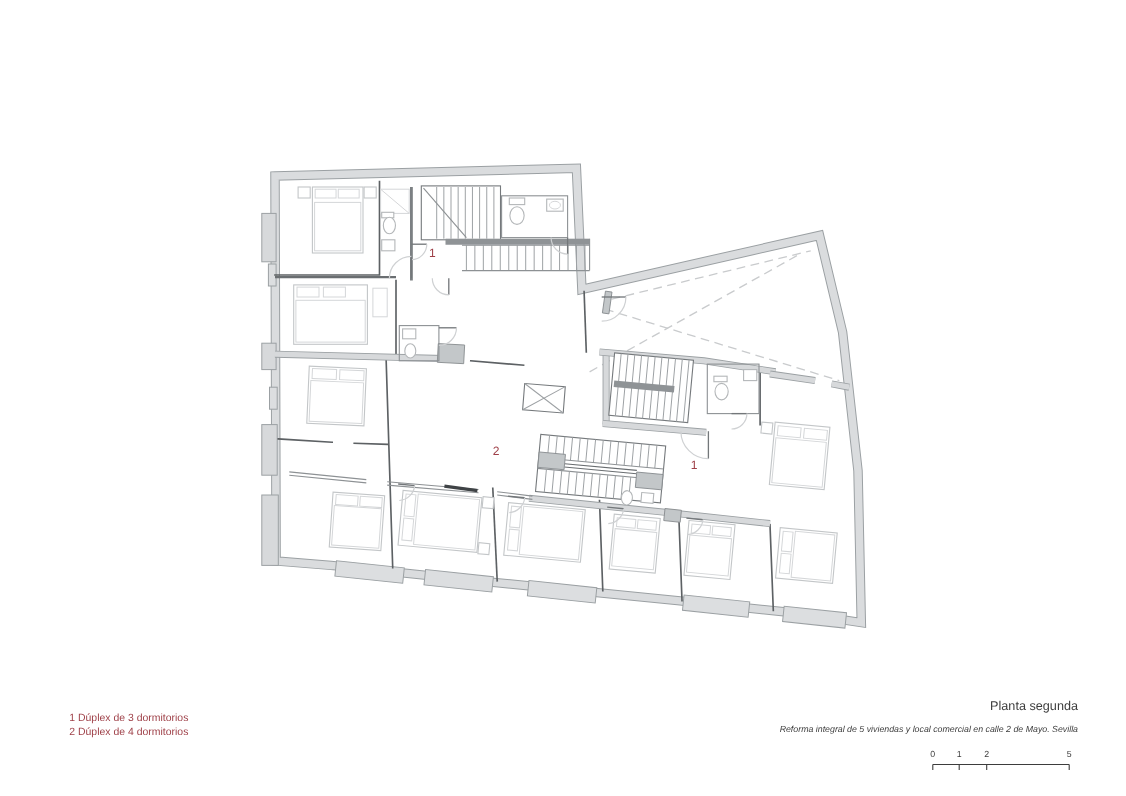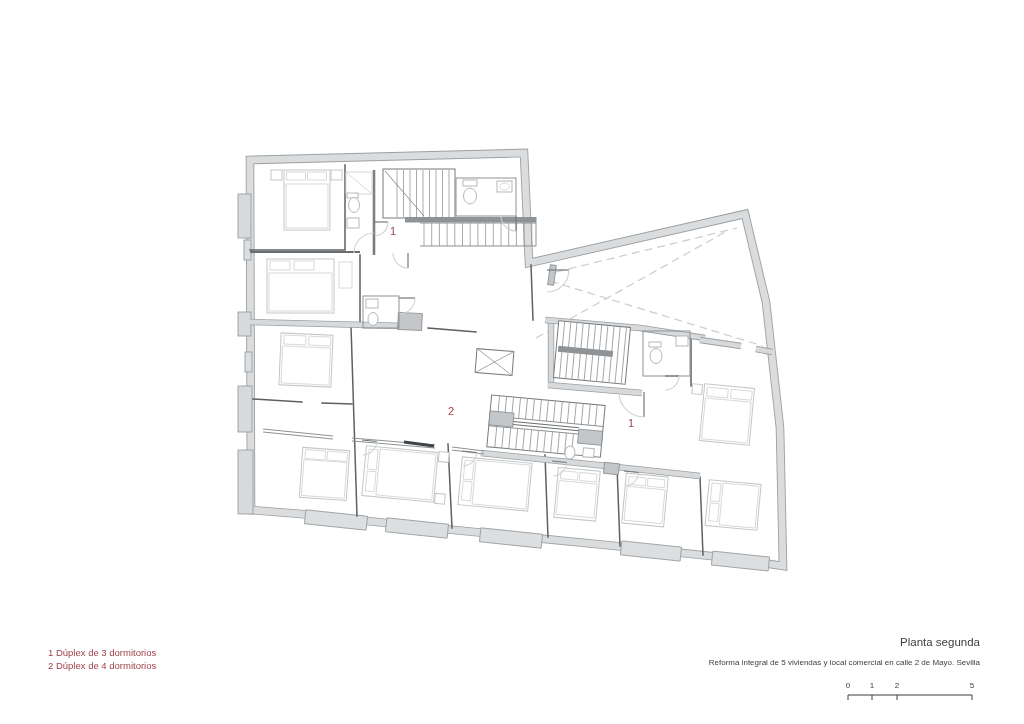--- a/index.html
+++ b/index.html
@@ -21,24 +21,24 @@
   .dash{stroke:#c9cbcd;stroke-width:1.2;stroke-dasharray:8 5;fill:none;}
   .tread{stroke:#9da1a4;stroke-width:0.9;}
   .stairbox{fill:#ffffff;stroke:#75797c;stroke-width:1;}
   .grayblk{fill:#c3c7c9;stroke:#888c8f;stroke-width:0.8;}
   .pilaster{fill:#d7d9db;stroke:#9ba0a3;stroke-width:0.9;}
   .winblk{fill:#dcdee0;stroke:#9ba0a3;stroke-width:0.9;}
   .darkseg{stroke:#3f4346;stroke-width:3;fill:none;}
   .railed{stroke:#6a6e71;stroke-width:1;fill:none;}
 
   .unit-label{position:absolute;font-size:11px;color:#9e3f47;font-weight:400;}
-  .legend{position:absolute;left:48px;top:647px;font-size:9.5px;line-height:12.5px;color:#9e3f47;}
+  .legend{position:absolute;left:63px;top:647px;font-size:9.5px;line-height:12.5px;color:#9e3f47;}
   .titleblock{position:absolute;right:44px;top:636px;text-align:right;color:#3d3d3d;}
   .tb-title{font-size:11.5px;margin:0 0 9px 0;}
-  .tb-sub{font-size:8px;line-height:11px;margin:0;}
+  .tb-sub{font-size:8px;line-height:11px;margin:0;font-style:italic;}
   .scale-num{position:absolute;width:14px;text-align:center;font-size:8px;color:#3d3d3d;top:681px;}
 </style>
 </head>
 <body>
 
 <div class="page">
 
   <svg width="1024" height="724" viewBox="0 0 1024 724">
 
     <g>

